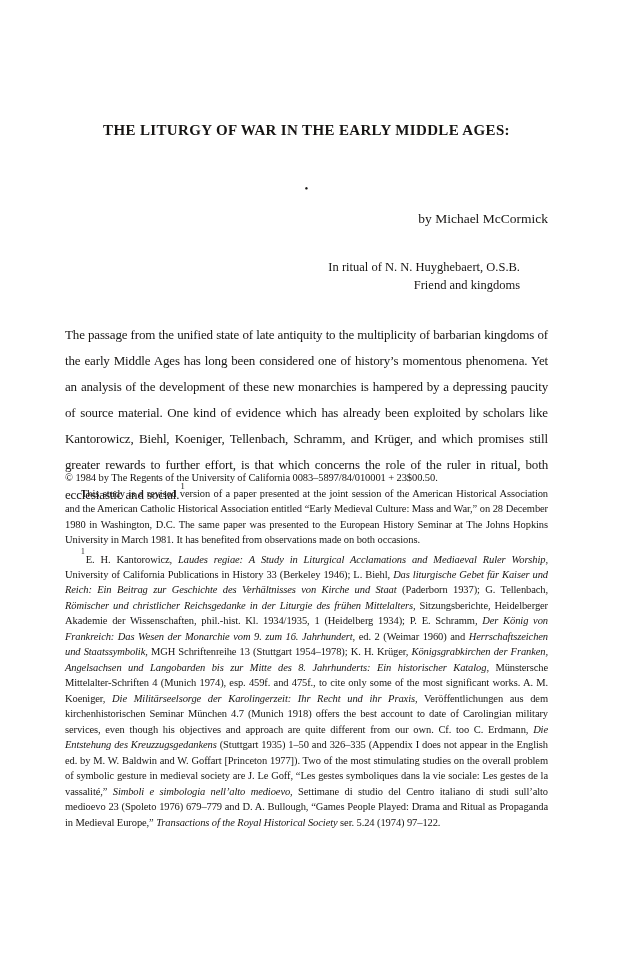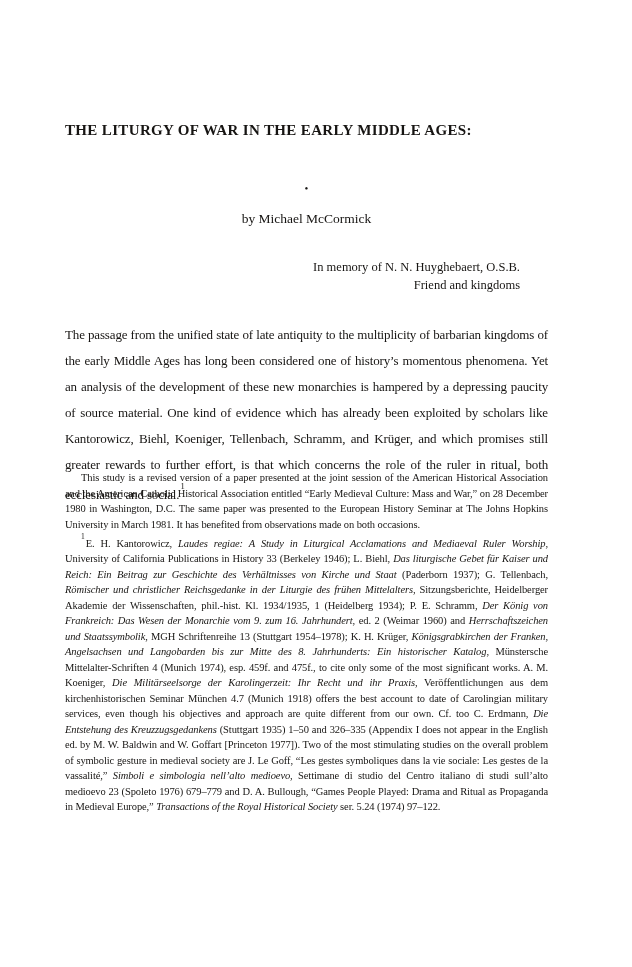--- a/index.html
+++ b/index.html
@@ -9,36 +9,36 @@
     width: 632px;
     height: 967px;
     background: #ffffff;
     color: #171513;
     font-family: "Liberation Serif", serif;
     overflow: hidden;
   }
   .block { position: absolute; left: 65px; width: 483px; }
   .title {
     top: 120px;
-    text-align: left;
+    text-align: center;
     font-size: 15px;
     font-weight: bold;
     line-height: 21px;
     letter-spacing: 0.35px;
   }
   .title .line { display: block; }
   .separator {
     top: 183px;
     text-align: center;
     font-size: 11px;
     line-height: 11px;
   }
   .byline {
     top: 210px;
-    text-align: center;
+    text-align: right;
     font-size: 13.5px;
     line-height: 18px;
   }
   .dedication {
     top: 259px;
     text-align: right;
     padding-right: 28px;
     font-size: 12.5px;
     line-height: 17.5px;
   }
@@ -78,24 +78,25 @@
 
   <h1 class="block title">
     <span class="line">THE LITURGY OF WAR IN THE EARLY MIDDLE AGES:</span>
   </h1>
 
   <div class="block separator">•</div>
 
   <div class="block byline">by Michael McCormick</div>
 
   <div class="block dedication">
-    <div>In memory of N. N. Huyghebaert, O.S.B.</div>
+    <div>In ritual of N. N. Huyghebaert, O.S.B.</div>
     <div>Friend and kingdoms</div>
   </div>
 
   <p class="block body-par"><span>The passage from the unified state of late antiquity to the multiplicity of barbarian kingdoms of the early Middle Ages has long been considered one of history’s momentous phenomena. Yet an analysis of the development of these new monarchies is hampered by a depressing paucity of source material. One kind of evidence which has already been exploited by scholars like Kantorowicz, Biehl, Koeniger, Tellenbach, Schramm, and Krüger, and which promises still greater rewards to further effort, is that which concerns the role of the ruler in ritual, both ecclesiastic and social.</span><sup class="fn-ref-sup">1</sup></p>
 
   <div class="block footnotes">
+    <p>© 1984 by The Regents of the University of California 0083–5897/84/010001 + 23$00.50.</p>
     <p class="fn-indent">This study is a revised version of a paper presented at the joint session of the American Historical Association and the American Catholic Historical Association entitled “Early Medieval Culture: Mass and War,” on 28 December 1980 in Washington, D.C. The same paper was presented to the European History Seminar at The Johns Hopkins University in March 1981. It has benefited from observations made on both occasions.</p>
     <p class="fn-indent"><sup class="fn-marker-sup">1</sup><span><span>E. H. Kantorowicz, </span><i>Laudes regiae: A Study in Liturgical Acclamations and Mediaeval Ruler Worship</i><span>, University of California Publications in History 33 (Berkeley 1946); L. Biehl, </span><i>Das liturgische Gebet für Kaiser und Reich: Ein Beitrag zur Geschichte des Verhältnisses von Kirche und Staat</i><span> (Paderborn 1937); G. Tellenbach, </span><i>Römischer und christlicher Reichsgedanke in der Liturgie des frühen Mittelalters</i><span>, Sitzungsberichte, Heidelberger Akademie der Wissenschaften, phil.-hist. Kl. 1934/1935, 1 (Heidelberg 1934); P. E. Schramm, </span><i>Der König von Frankreich: Das Wesen der Monarchie vom 9. zum 16. Jahrhundert</i><span>, ed. 2 (Weimar 1960) and </span><i>Herrschaftszeichen und Staatssymbolik</i><span>, MGH Schriftenreihe 13 (Stuttgart 1954–1978); K. H. Krüger, </span><i>Königsgrabkirchen der Franken, Angelsachsen und Langobarden bis zur Mitte des 8. Jahrhunderts: Ein historischer Katalog</i><span>, Münstersche Mittelalter-Schriften 4 (Munich 1974), esp. 459f. and 475f., to cite only some of the most significant works. A. M. Koeniger, </span><i>Die Militärseelsorge der Karolingerzeit: Ihr Recht und ihr Praxis</i><span>, Veröffentlichungen aus dem kirchenhistorischen Seminar München 4.7 (Munich 1918) offers the best account to date of Carolingian military services, even though his objectives and approach are quite different from our own. Cf. too C. Erdmann, </span><i>Die Entstehung des Kreuzzugsgedankens</i><span> (Stuttgart 1935) 1–50 and 326–335 (Appendix I does not appear in the English ed. by M. W. Baldwin and W. Goffart [Princeton 1977]). Two of the most stimulating studies on the overall problem of symbolic gesture in medieval society are J. Le Goff, “Les gestes symboliques dans la vie sociale: Les gestes de la vassalité,” </span><i>Simboli e simbologia nell’alto medioevo</i><span>, Settimane di studio del Centro italiano di studi sull’alto medioevo 23 (Spoleto 1976) 679–779 and D. A. Bullough, “Games People Played: Drama and Ritual as Propaganda in Medieval Europe,” </span><i>Transactions of the Royal Historical Society</i><span> ser. 5.24 (1974) 97–122.</span></span></p>
   </div>
 
 </div>
 
 </body></html>

